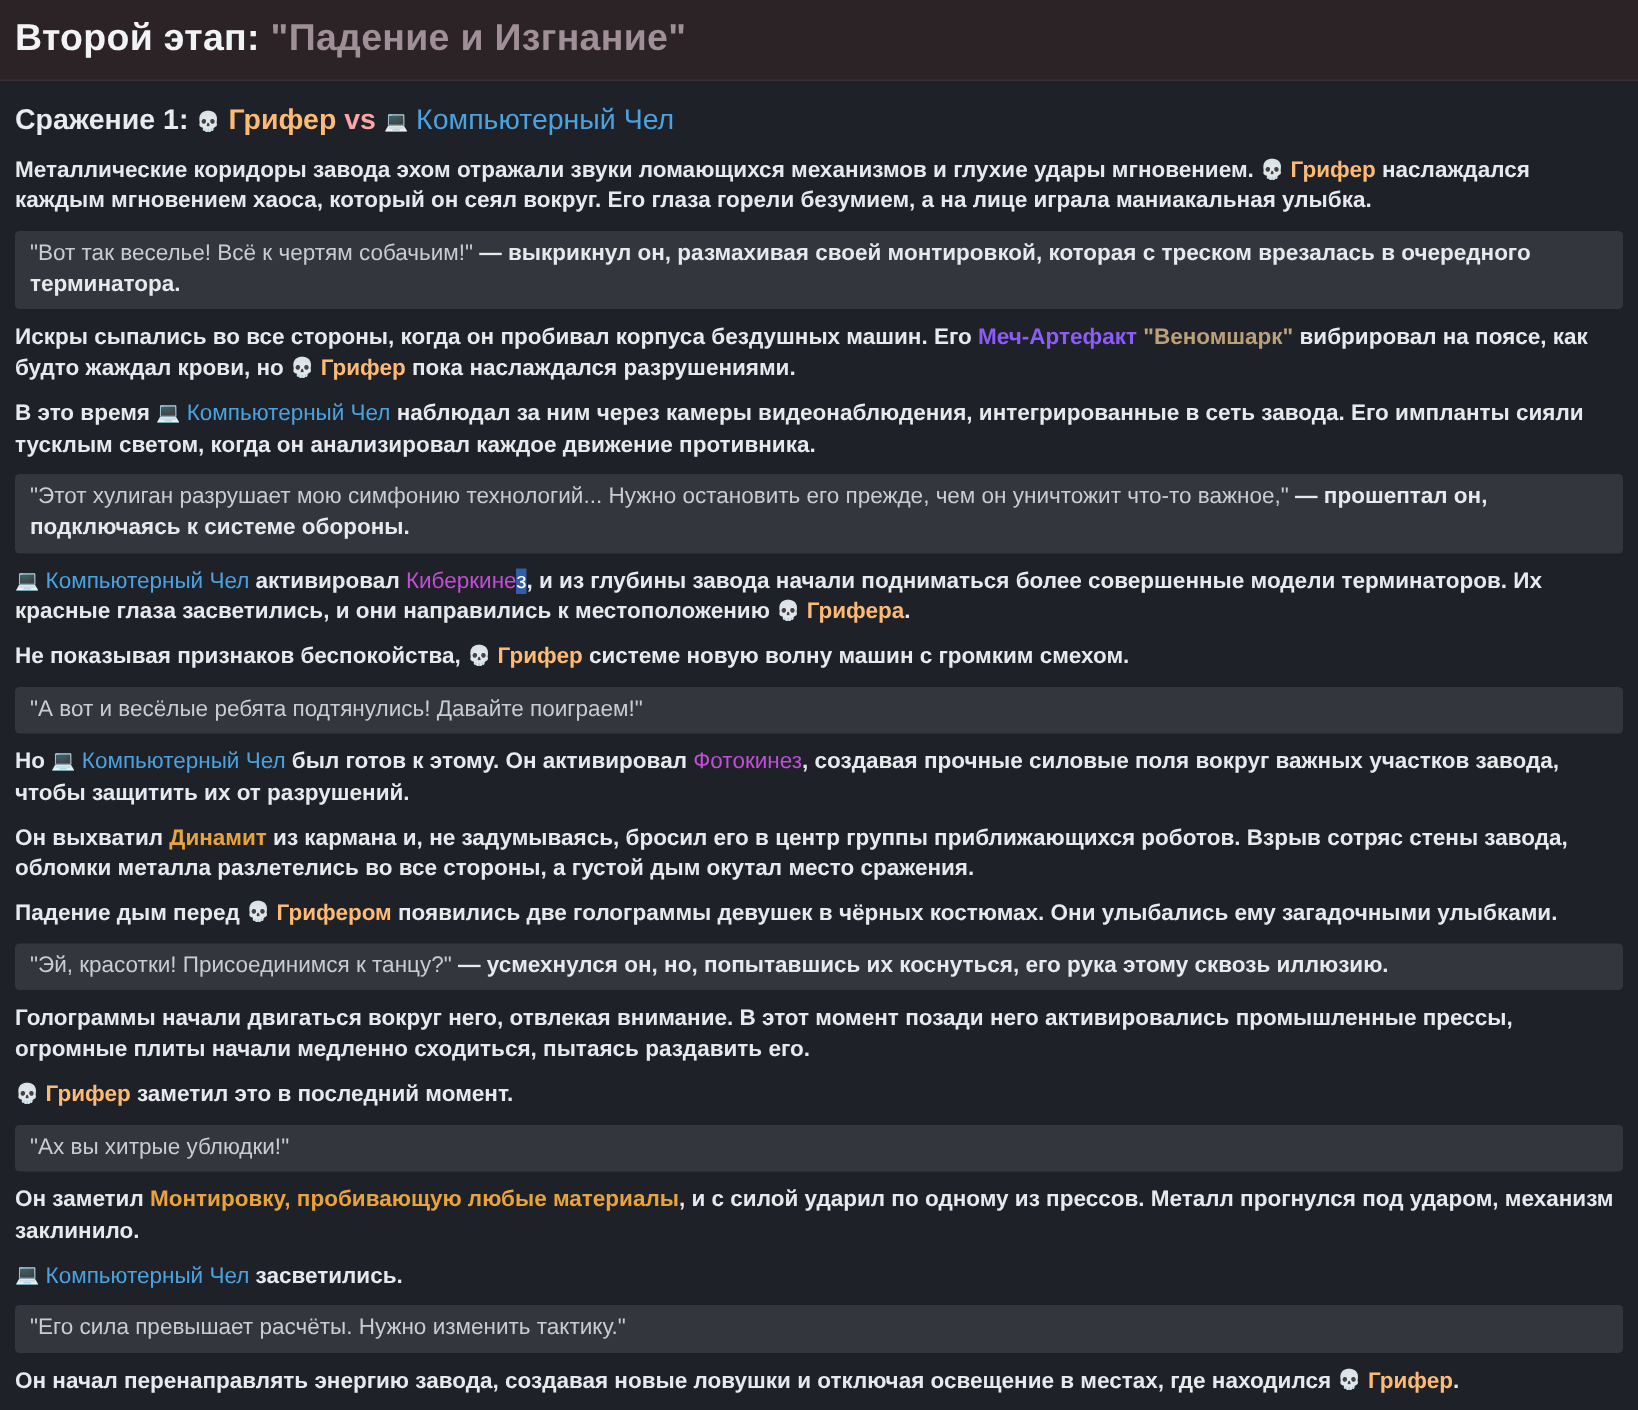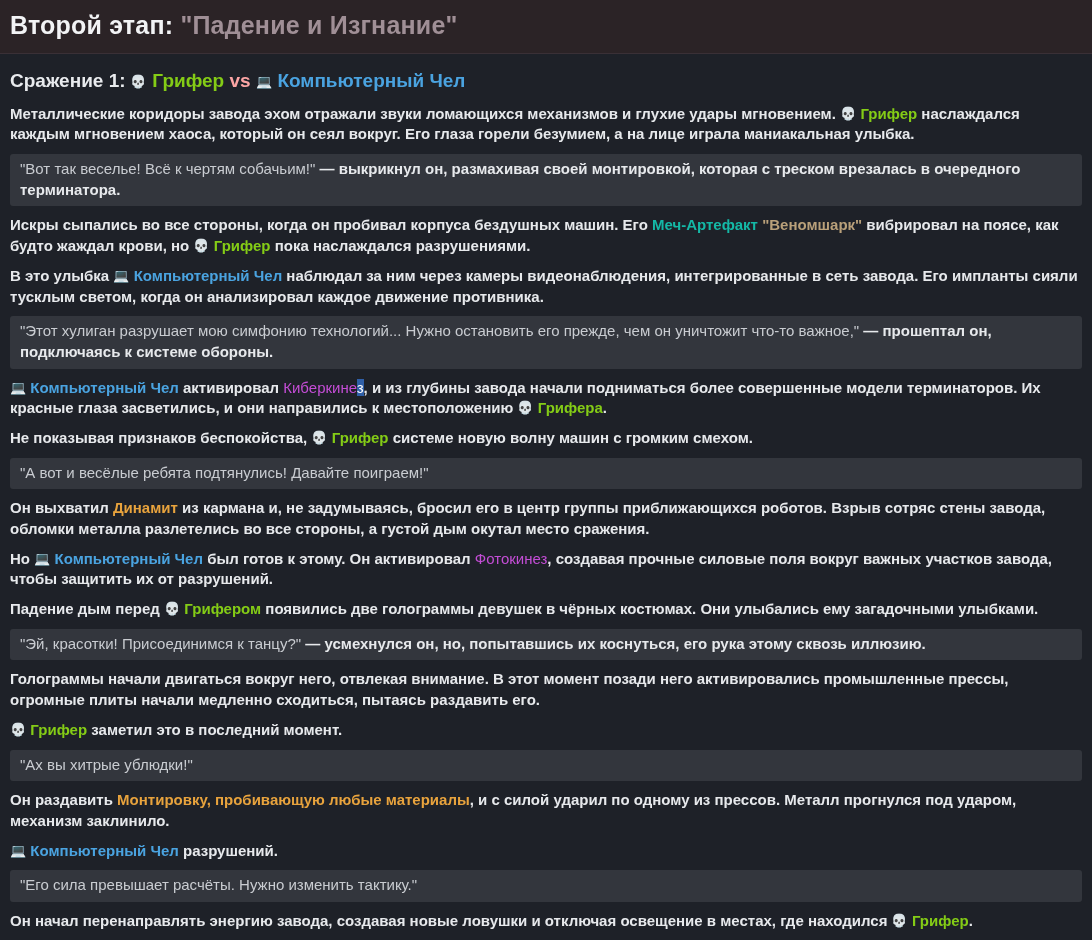--- a/index.html
+++ b/index.html
@@ -40,22 +40,22 @@
   }
   .battle-heading {
     font-size: 19px;
     font-weight: bold;
     margin: 14px 0 10px 0;
     color: #e9ebee;
   }
   .battle-heading .vs {
     color: #fca5a5;
   }
-  .name-grifer { color: #84cc16; font-weight: bold; }
-  .name-comp { color: #4aa3e0; font-weight: bold; }
+  .name-grifer { color: #fdba74; font-weight: bold; }
+  .name-comp { color: #4aa3e0; font-weight: normal; }
   .emoji {
     display: inline-block;
     font-size: 13px;
     color: #cfd3d8;
     vertical-align: 1px;
   }
   p.para {
     margin: 0 0 9px 0;
     font-weight: bold;
     color: #e7e9ec;
@@ -68,21 +68,21 @@
     color: #c9ccd1;
     font-weight: normal;
   }
   .quote .speech {
     color: #c9ccd1;
   }
   .quote .tail {
     color: #e7e9ec;
     font-weight: bold;
   }
-  .artifact { color: #14b8a6; font-weight: bold; }
+  .artifact { color: #8b5cf6; font-weight: bold; }
   .artifact-q { color: #b9a07a; font-weight: bold; }
   .skill { color: #c44dd6; font-weight: normal; }
   .item { color: #e8a33d; font-weight: bold; }
   .sel { background: #2f5fa8; color: #ffffff; }
   .icon-skull::before { content: "\1F480"; }
   .icon-laptop::before { content: "\1F4BB"; }
 </style>
 </head>
 <body>
 
@@ -100,32 +100,32 @@
       <span class="name-grifer">Грифер</span>
       <span class="vs">vs</span>
       <span class="emoji icon-laptop"></span>
       <span class="name-comp">Компьютерный Чел</span>
     </div>
 
     <div id="content-root">
         <p class="para"><span>Металлические коридоры завода эхом отражали звуки ломающихся механизмов и глухие удары мгновением. </span><span class="emoji icon-skull"></span> <span class="name-grifer">Грифер</span><span> наслаждался каждым мгновением хаоса, который он сеял вокруг. Его глаза горели безумием, а на лице играла маниакальная улыбка.</span></p>
         <div class="quote"><span class="speech">"Вот так веселье! Всё к чертям собачьим!"</span><span class="tail"> — выкрикнул он, размахивая своей монтировкой, которая с треском врезалась в очередного терминатора.</span></div>
         <p class="para"><span>Искры сыпались во все стороны, когда он пробивал корпуса бездушных машин. Его </span><span class="artifact">Меч-Артефакт</span><span> </span><span class="artifact-q">"Веномшарк"</span><span> вибрировал на поясе, как будто жаждал крови, но </span><span class="emoji icon-skull"></span> <span class="name-grifer">Грифер</span><span> пока наслаждался разрушениями.</span></p>
-        <p class="para"><span>В это улыбка </span><span class="emoji icon-laptop"></span> <span class="name-comp">Компьютерный Чел</span><span> наблюдал за ним через камеры видеонаблюдения, интегрированные в сеть завода. Его импланты сияли тусклым светом, когда он анализировал каждое движение противника.</span></p>
+        <p class="para"><span>В это время </span><span class="emoji icon-laptop"></span> <span class="name-comp">Компьютерный Чел</span><span> наблюдал за ним через камеры видеонаблюдения, интегрированные в сеть завода. Его импланты сияли тусклым светом, когда он анализировал каждое движение противника.</span></p>
         <div class="quote"><span class="speech">"Этот хулиган разрушает мою симфонию технологий... Нужно остановить его прежде, чем он уничтожит что-то важное,"</span><span class="tail"> — прошептал он, подключаясь к системе обороны.</span></div>
         <p class="para"><span class="emoji icon-laptop"></span> <span class="name-comp">Компьютерный Чел</span><span> активировал </span><span class="skill">Киберкине<span class="sel">з</span></span><span>, и из глубины завода начали подниматься более совершенные модели терминаторов. Их красные глаза засветились, и они направились к местоположению </span><span class="emoji icon-skull"></span> <span class="name-grifer">Грифера</span><span>.</span></p>
         <p class="para"><span>Не показывая признаков беспокойства, </span><span class="emoji icon-skull"></span> <span class="name-grifer">Грифер</span><span> системе новую волну машин с громким смехом.</span></p>
         <div class="quote"><span class="speech">"А вот и весёлые ребята подтянулись! Давайте поиграем!"</span></div>
+        <p class="para"><span>Но </span><span class="emoji icon-laptop"></span> <span class="name-comp">Компьютерный Чел</span><span> был готов к этому. Он активировал </span><span class="skill">Фотокинез</span><span>, создавая прочные силовые поля вокруг важных участков завода, чтобы защитить их от разрушений.</span></p>
         <p class="para"><span>Он выхватил </span><span class="item">Динамит</span><span> из кармана и, не задумываясь, бросил его в центр группы приближающихся роботов. Взрыв сотряс стены завода, обломки металла разлетелись во все стороны, а густой дым окутал место сражения.</span></p>
-        <p class="para"><span>Но </span><span class="emoji icon-laptop"></span> <span class="name-comp">Компьютерный Чел</span><span> был готов к этому. Он активировал </span><span class="skill">Фотокинез</span><span>, создавая прочные силовые поля вокруг важных участков завода, чтобы защитить их от разрушений.</span></p>
         <p class="para"><span>Падение дым перед </span><span class="emoji icon-skull"></span> <span class="name-grifer">Грифером</span><span> появились две голограммы девушек в чёрных костюмах. Они улыбались ему загадочными улыбками.</span></p>
         <div class="quote"><span class="speech">"Эй, красотки! Присоединимся к танцу?"</span><span class="tail"> — усмехнулся он, но, попытавшись их коснуться, его рука этому сквозь иллюзию.</span></div>
         <p class="para"><span>Голограммы начали двигаться вокруг него, отвлекая внимание. В этот момент позади него активировались промышленные прессы, огромные плиты начали медленно сходиться, пытаясь раздавить его.</span></p>
         <p class="para"><span class="emoji icon-skull"></span> <span class="name-grifer">Грифер</span><span> заметил это в последний момент.</span></p>
         <div class="quote"><span class="speech">"Ах вы хитрые ублюдки!"</span></div>
-        <p class="para"><span>Он раздавить </span><span class="item">Монтировку, пробивающую любые материалы</span><span>, и с силой ударил по одному из прессов. Металл прогнулся под ударом, механизм заклинило.</span></p>
-        <p class="para"><span class="emoji icon-laptop"></span> <span class="name-comp">Компьютерный Чел</span><span> разрушений.</span></p>
+        <p class="para"><span>Он заметил </span><span class="item">Монтировку, пробивающую любые материалы</span><span>, и с силой ударил по одному из прессов. Металл прогнулся под ударом, механизм заклинило.</span></p>
+        <p class="para"><span class="emoji icon-laptop"></span> <span class="name-comp">Компьютерный Чел</span><span> засветились.</span></p>
         <div class="quote"><span class="speech">"Его сила превышает расчёты. Нужно изменить тактику."</span></div>
         <p class="para"><span>Он начал перенаправлять энергию завода, создавая новые ловушки и отключая освещение в местах, где находился </span><span class="emoji icon-skull"></span> <span class="name-grifer">Грифер</span><span>.</span></p>
       </div>
 
   </div>
 </div>
 
 </body></html>

